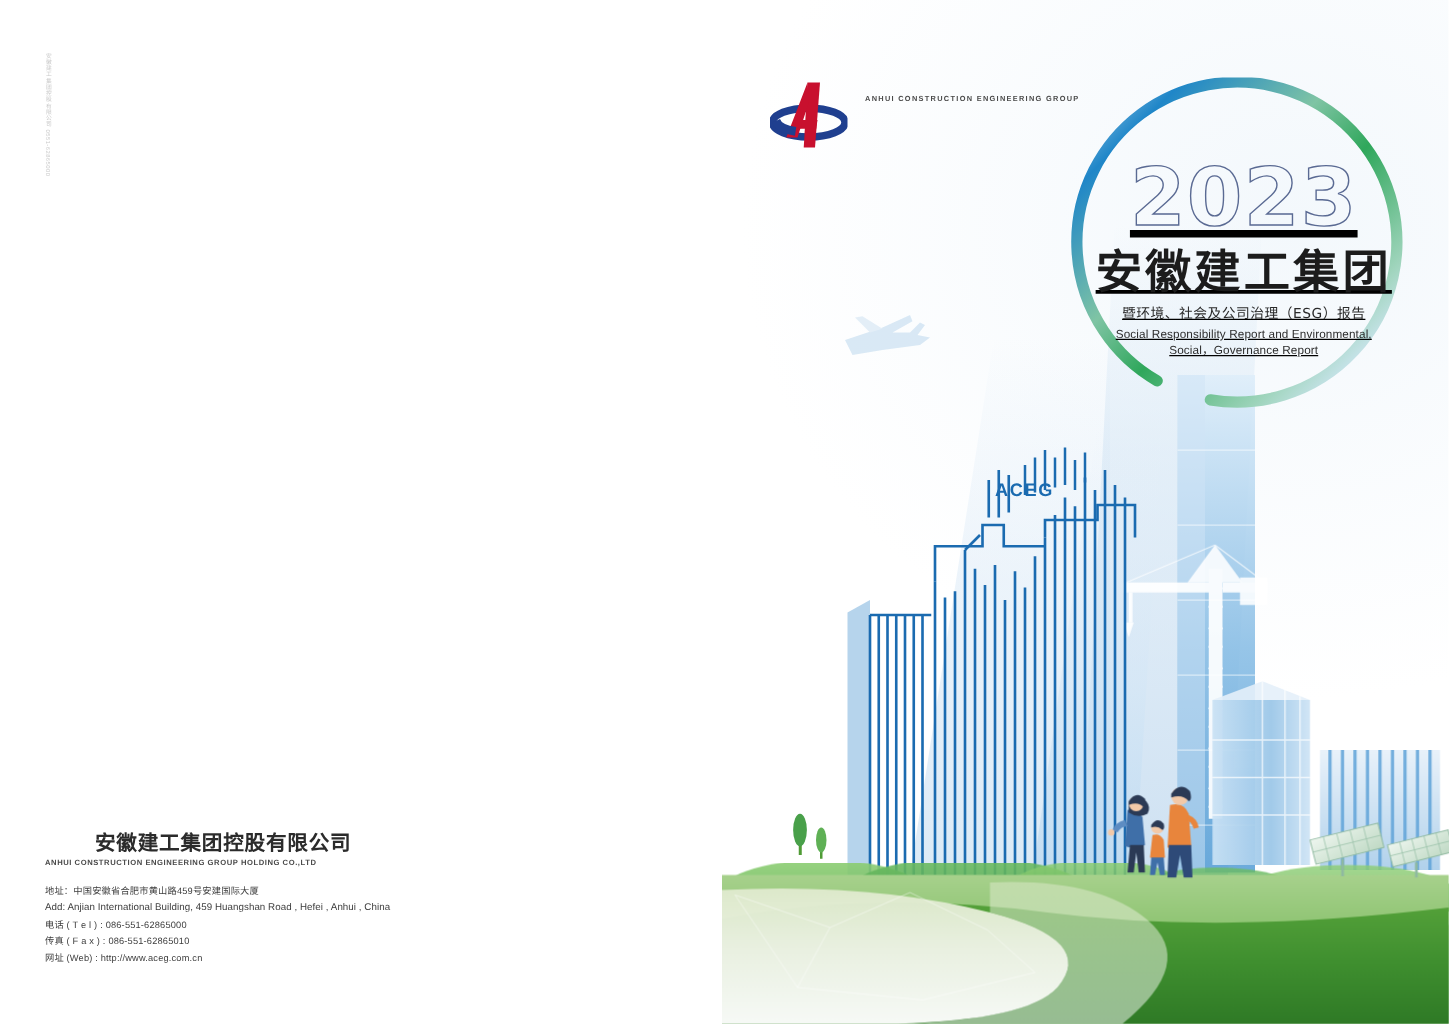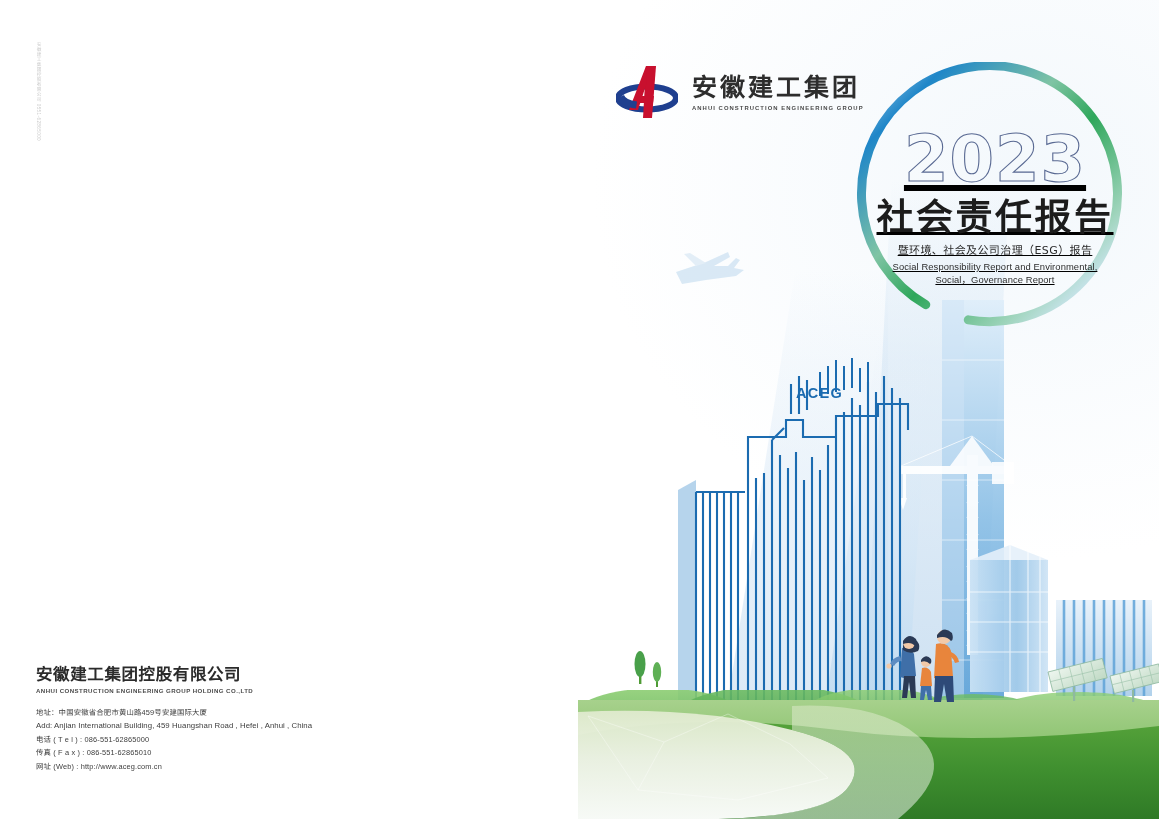--- a/index.html
+++ b/index.html
@@ -29,21 +29,21 @@
     font-size:4.6px; letter-spacing:.4px;
     color:#c9c9c9; white-space:nowrap; line-height:8px;
     user-select:none;
   }
   #backcover-block{
     position:absolute; left:36px; top:665px; width:420px;
   }
   #bc-cn-name{
     font-family:"DejaVu Sans","Liberation Sans",sans-serif;
     font-size:16.5px; font-weight:700; color:#2b2b2b;
-    letter-spacing:.6px; line-height:20px;
+    letter-spacing:.6px; line-height:20px;margin-left:40px;
   }
   #bc-en-name{
     font-size:6.1px; font-weight:700; color:#4a4a4a;
     letter-spacing:.45px; margin-top:2px;
   }
   #bc-contact{ margin-top:12px; }
   #bc-contact .ln{
     font-size:7.4px; color:#3d3d3d; line-height:13.4px;
     white-space:nowrap; letter-spacing:.15px;
   }
@@ -432,35 +432,34 @@
       <div id="logo-mark">
         <svg viewBox="0 0 62 60" width="62" height="60">
           <ellipse cx="31" cy="36" rx="29" ry="11.5" fill="none" stroke="#1f3f8f" stroke-width="6"></ellipse>
           <path d="M30 4 L40 4 L36 56 L27 56 Z" fill="#c8102e"></path>
           <path d="M30 4 L20 30 L13 48 L22 48 L31 20 Z" fill="#c8102e"></path>
           <path d="M21 34 L38 34 L37 41 L19 41 Z" fill="#c8102e"></path>
           <path d="M2 36 a29 11.5 0 0 0 18 10.6 l1 -7 a22 8 0 0 1 -13 -6.5 z" fill="#1f3f8f"></path>
         </svg>
       </div>
       <div id="logo-text-wrap">
-        <div id="logo-cn">安徽建工集团</div>
         <div id="logo-en">ANHUI CONSTRUCTION ENGINEERING GROUP</div>
       </div>
     </div>
 
     <div id="ring-wrap">
       <svg viewBox="0 0 278 278" width="278" height="278">
         <path d="M 56 232
                  A 128 128 0 1 1 96 253" fill="none" stroke="url(#gRing)" stroke-width="9" stroke-linecap="round" transform="rotate(-8 139 139)"></path>
       </svg>
     </div>
 
     <div id="title-block">
       <div id="year" class="nosel">2023</div>
-      <div id="title-cn">社会责任报告</div>
+      <div id="title-cn">安徽建工集团</div>
       <div id="subtitle-cn">暨环境、社会及公司治理（ESG）报告</div>
       <div id="subtitle-en-1" class="subtitle-en">Social Responsibility Report and Environmental,</div>
       <div class="subtitle-en">Social，Governance Report</div>
     </div>
 
     <div id="aceg-label">ACEG</div>
 
   </div>
 </div>
 

